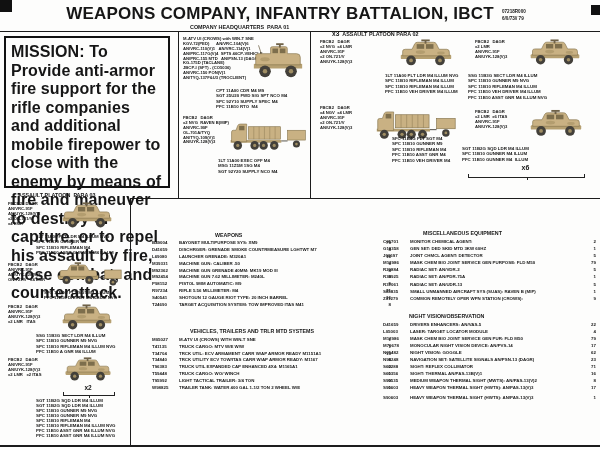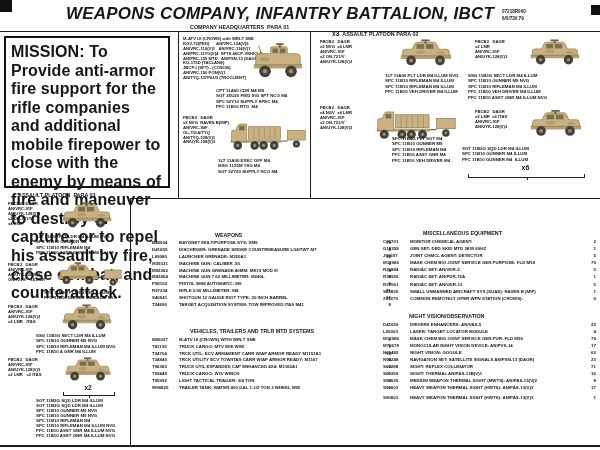--- a/index.html
+++ b/index.html
@@ -1,20 +1,20 @@
 <!DOCTYPE html>
 <html><head>
 <meta charset="utf-8">
 <style>
   html,body{margin:0;padding:0;background:#e8e8e8;}
   .page{position:relative;width:600px;height:450px;background:#fdfdfc;overflow:hidden;
         font-family:"Liberation Sans",sans-serif;color:#161616;}
   .abs{position:absolute;}
   
-  .title{left:40px;top:4px;width:480px;text-align:center;font-size:17px;font-weight:700;letter-spacing:.2px;white-space:nowrap;font-style:italic;}
+  .title{left:40px;top:4px;width:480px;text-align:center;font-size:17px;font-weight:700;letter-spacing:.2px;white-space:nowrap;}
   .docnum{left:502px;top:9px;font-size:4.6px;font-weight:700;line-height:1.5;}
   .docnum div{white-space:pre;}
   .sec-label{font-size:5.4px;font-weight:700;white-space:pre;}
   .x3{font-size:6.6px;font-weight:700;margin-right:3px;}
   
   .hline,.vline{background:#1c1c1c;}
   
   .mission{left:4px;top:36px;width:166px;height:152px;border:2.5px solid #111;box-sizing:border-box;
            padding:5px 5px;font-size:16px;font-weight:700;line-height:1.16;letter-spacing:.1px;}
   

